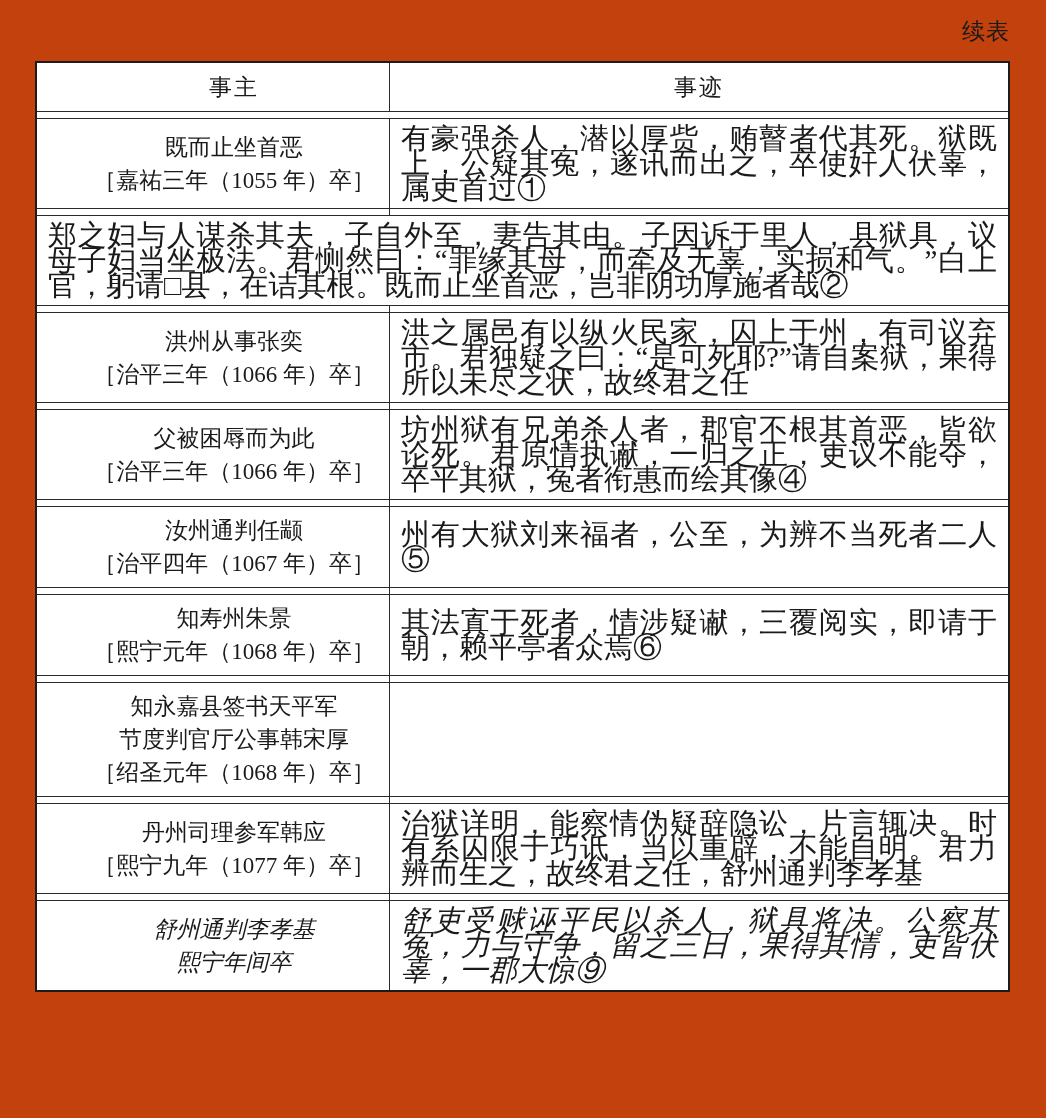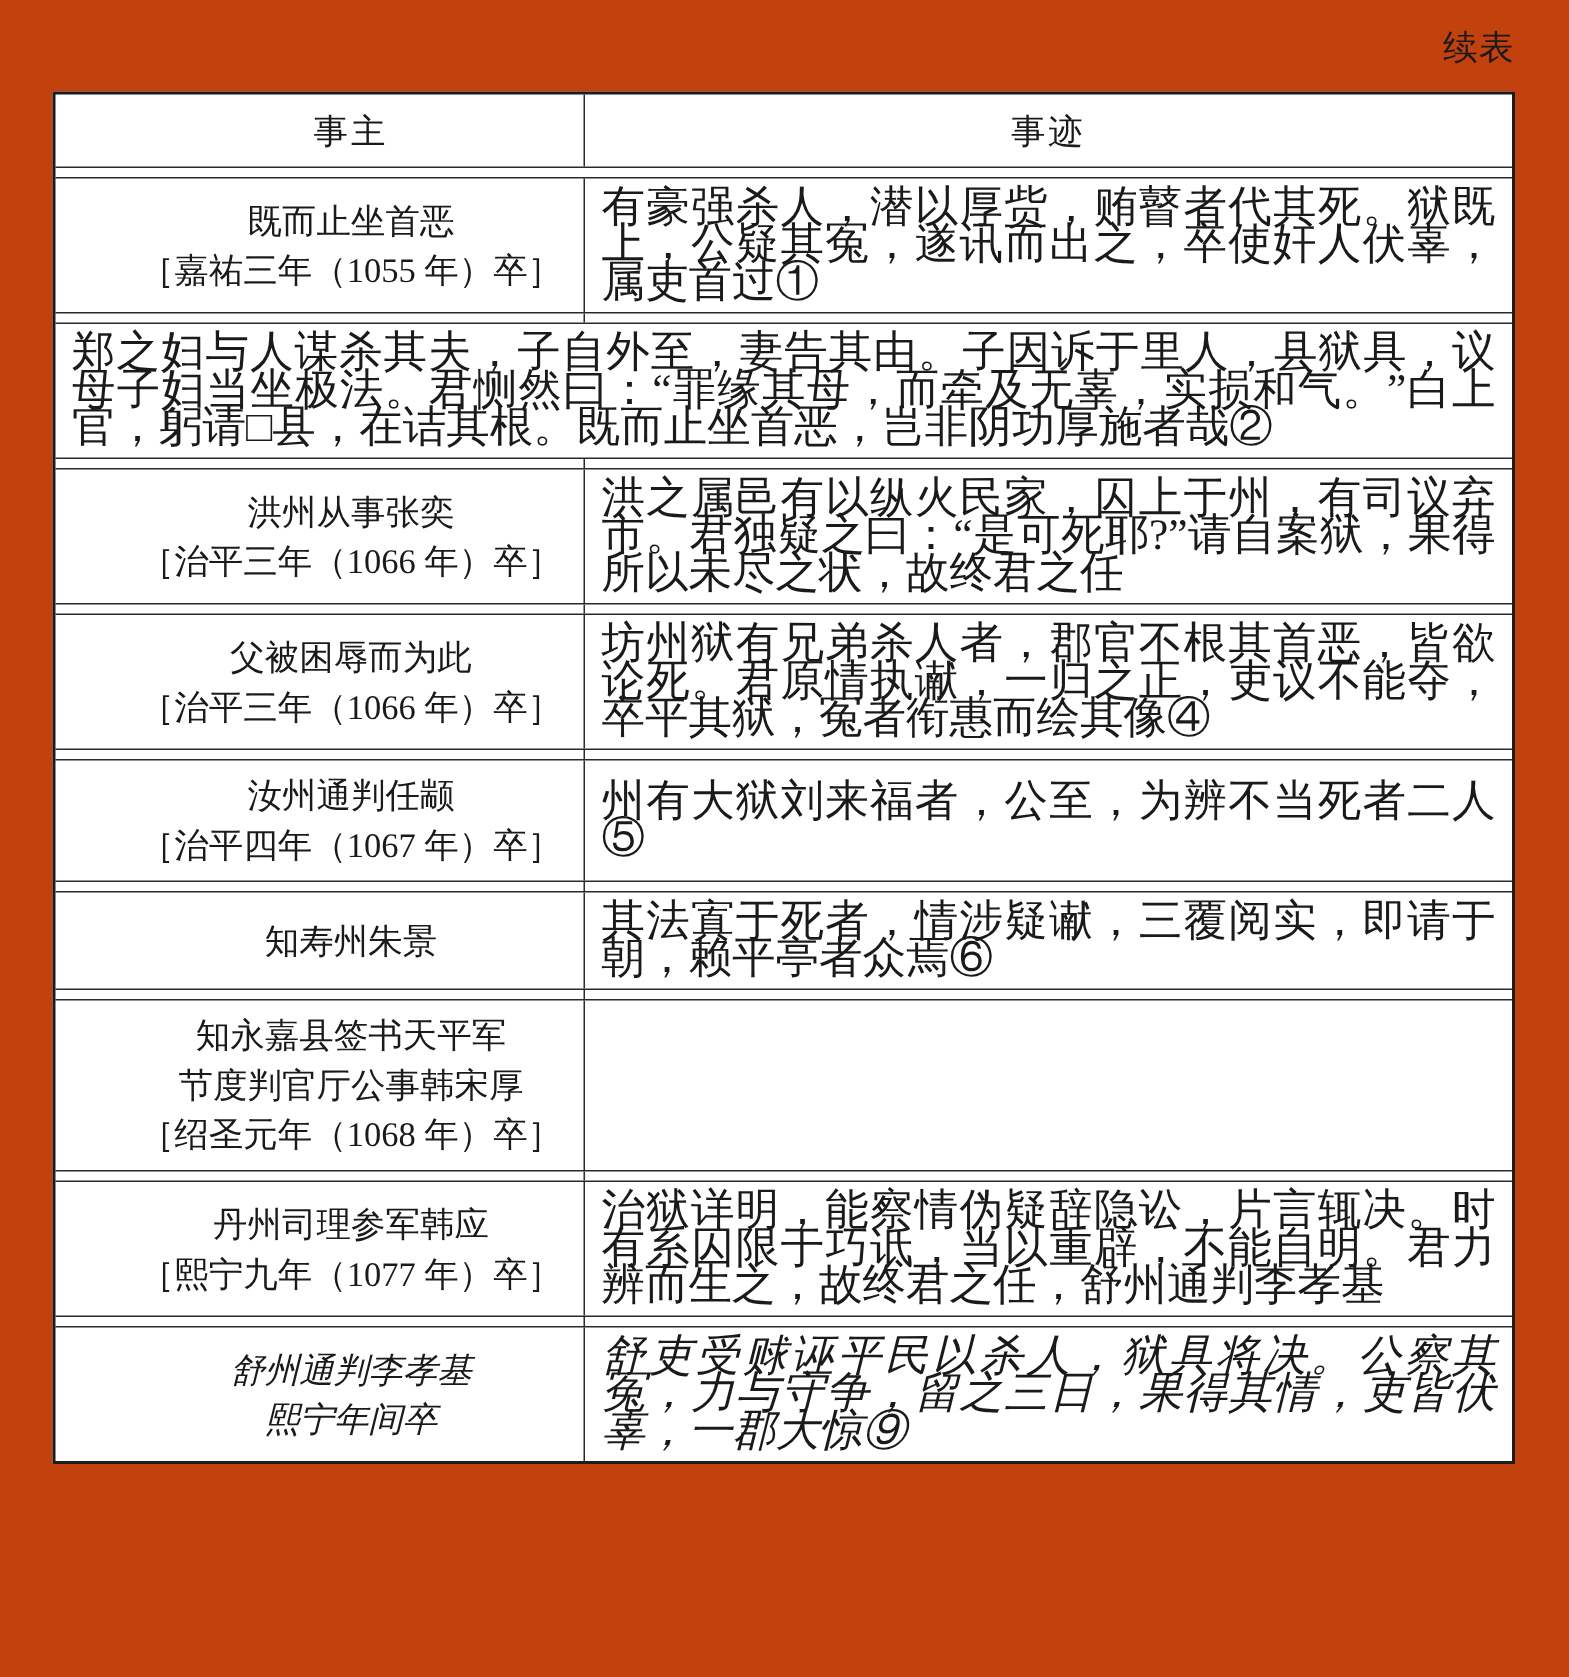--- a/index.html
+++ b/index.html
@@ -168,20 +168,21 @@
             <div>州有大狱刘来福者，公至，为辨不当死者二人⑤</div>
           </div>
     </div>
   <div class="t-row sep-row">
           <div class="cell-left sep-cell"></div>
           <div class="cell-right sep-cell"></div>
         </div>
     <div class="t-row data-row">
       <div class="cell-left">
             <div class="subject-line">知寿州朱景</div>
+            <div class="subject-line">［熙宁元年（1068 年）卒］</div>
           </div>
       <div class="cell-right deed-text">
             <div>其法寘于死者，情涉疑谳，三覆阅实，即请于朝，赖平亭者众焉⑥</div>
           </div>
     </div>
   <div class="t-row sep-row">
           <div class="cell-left sep-cell"></div>
           <div class="cell-right sep-cell"></div>
         </div>
     <div class="t-row data-row">

